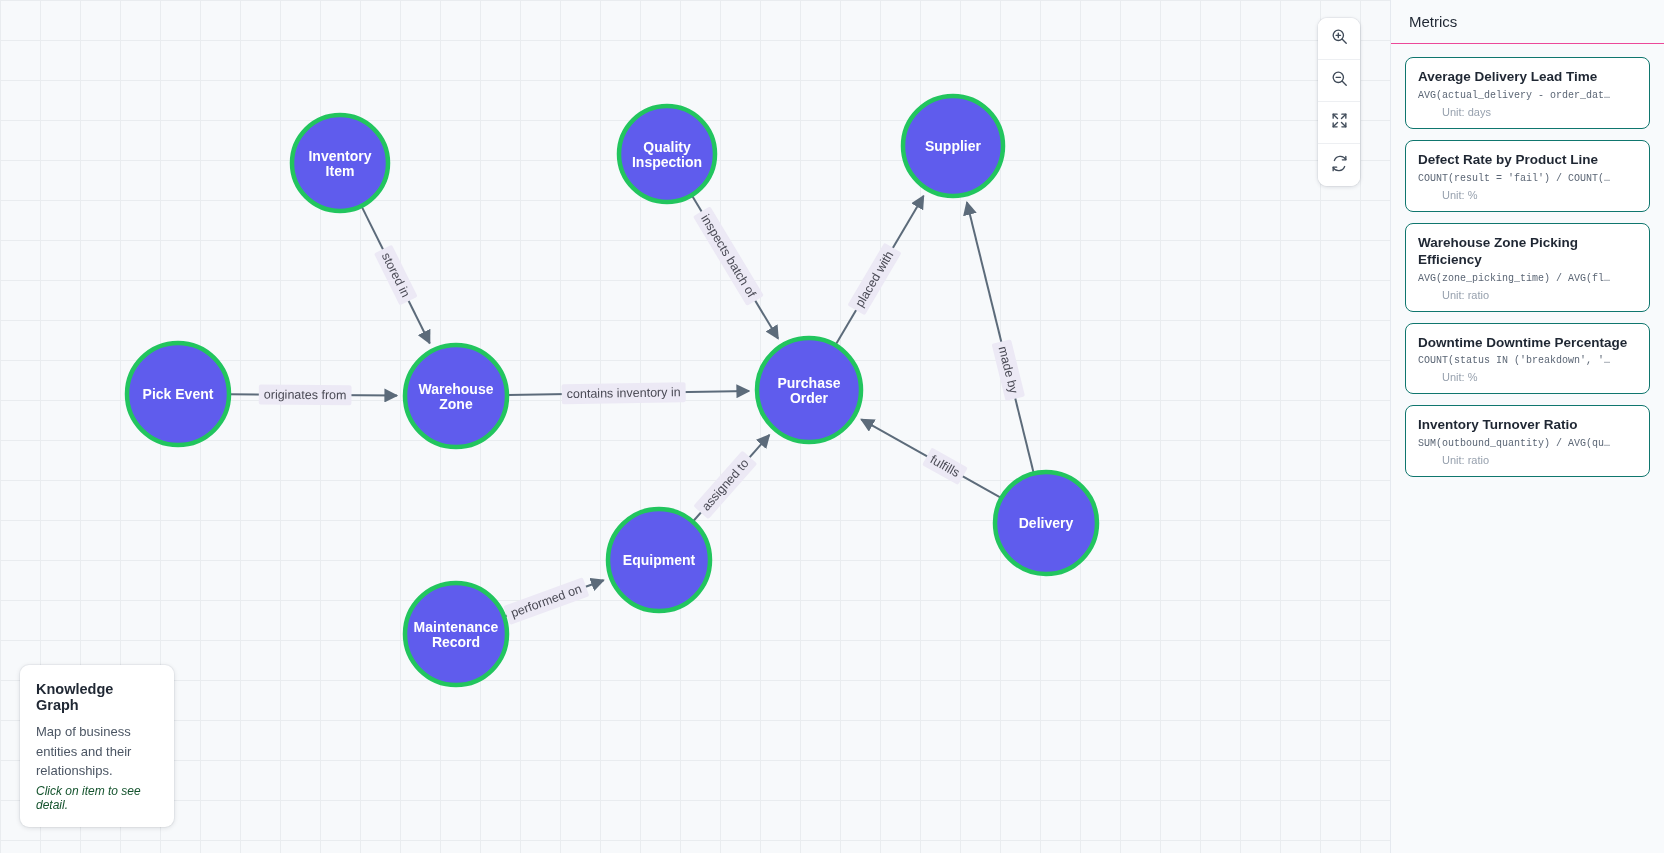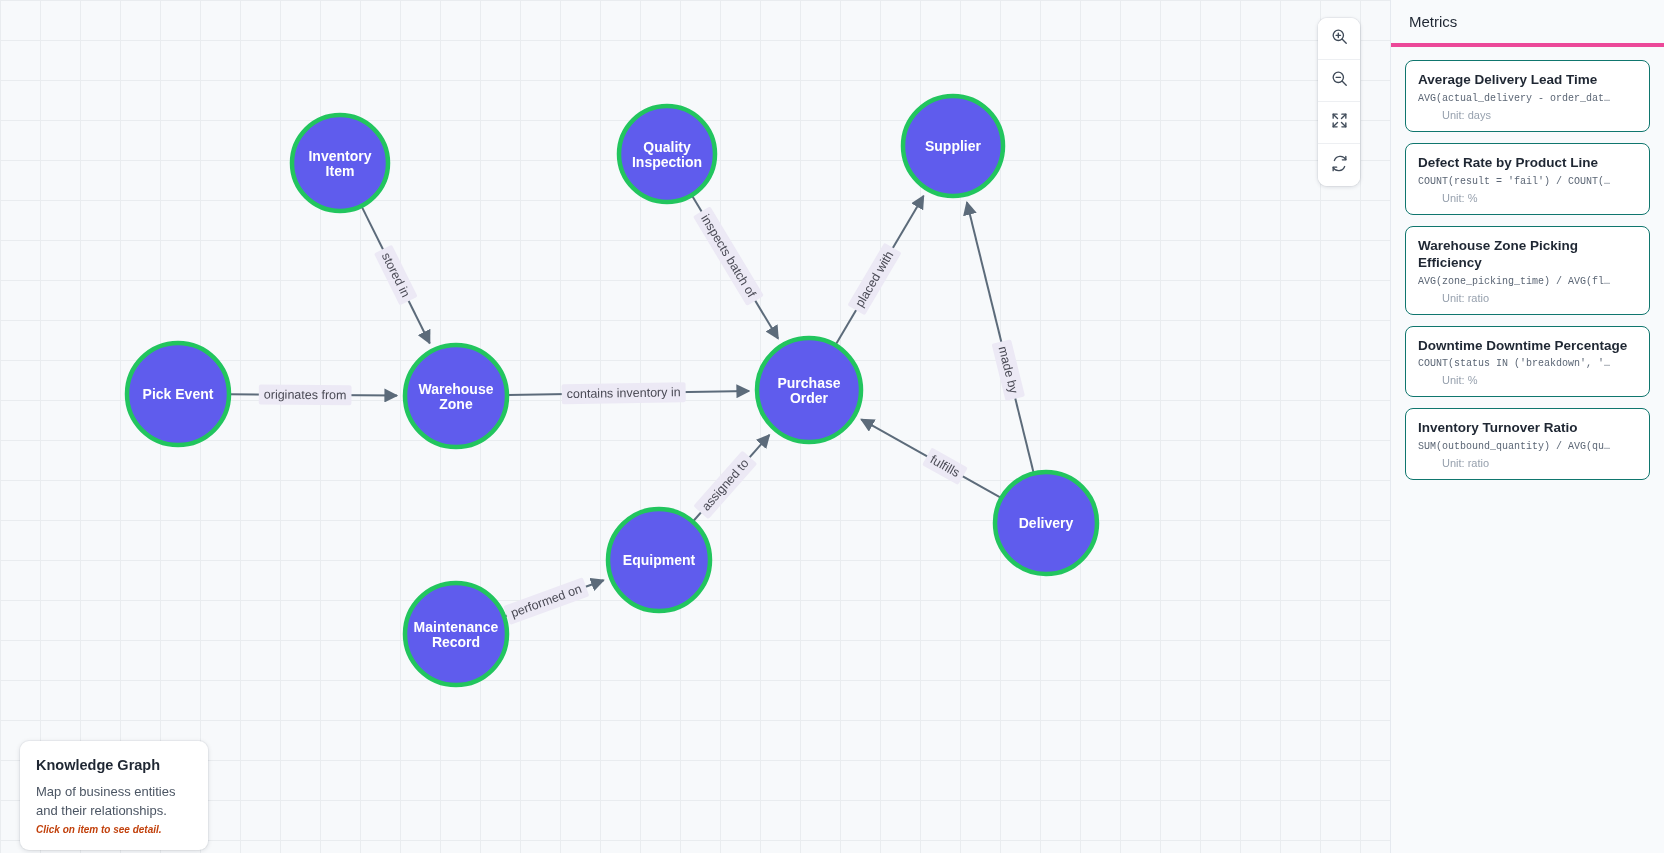--- a/index.html
+++ b/index.html
@@ -56,48 +56,48 @@
     cursor: pointer;
     border-bottom: 1px solid #edeff2;
     background: #fff;
   }
   .tool-btn:last-child { border-bottom: none; }
   .tool-btn svg { stroke: #3f4a58; fill: none; stroke-width: 1.7;
                   stroke-linecap: round; stroke-linejoin: round; }
 
   
   .legend {
-    position: absolute; left: 20px; bottom: 3px;
-    width: 188px;
+    position: absolute; left: 20px; bottom: 26px;
+    width: 154px;
     background: #ffffff;
     border-radius: 9px;
     padding: 16px 16px 15px 16px;
     box-shadow: 0 1px 5px rgba(16,24,40,.13), 0 0 0 1px rgba(16,24,40,.04);
     z-index: 5;
   }
   .legend-title {
     font-size: 14.5px; font-weight: bold; color: #1f2733;
     margin-bottom: 9px;
   }
   .legend-desc {
     font-size: 13px; color: #4b5563; line-height: 1.52;
     margin-bottom: 3px;
   }
-  .legend-hint { font-size: 10px; color: #c2410c; font-style: italic; font-weight: bold; }
+  .legend-hint { font-size: 12px; color: #14532d; font-style: italic; }
 
   
   .panel {
     width: 274px; height: 853px;
     background: #f8fafc;
     border-left: 1px solid #e5e9ef;
     display: flex; flex-direction: column;
   }
   .panel-header {
     padding: 13px 18px 13px 18px;
-    border-bottom: 4px solid #ec4899;
+    border-bottom: 1px solid #ec4899;
     background: #f8fafc;
   }
   .panel-title { font-size: 15px; color: #1f2733; }
   .panel-body {
     padding: 13px 14px; overflow-y: auto; flex: 1;
     display: flex; flex-direction: column; gap: 11px;
   }
   .metric-card {
     background: #ffffff;
     border: 1px solid #0f766e;

